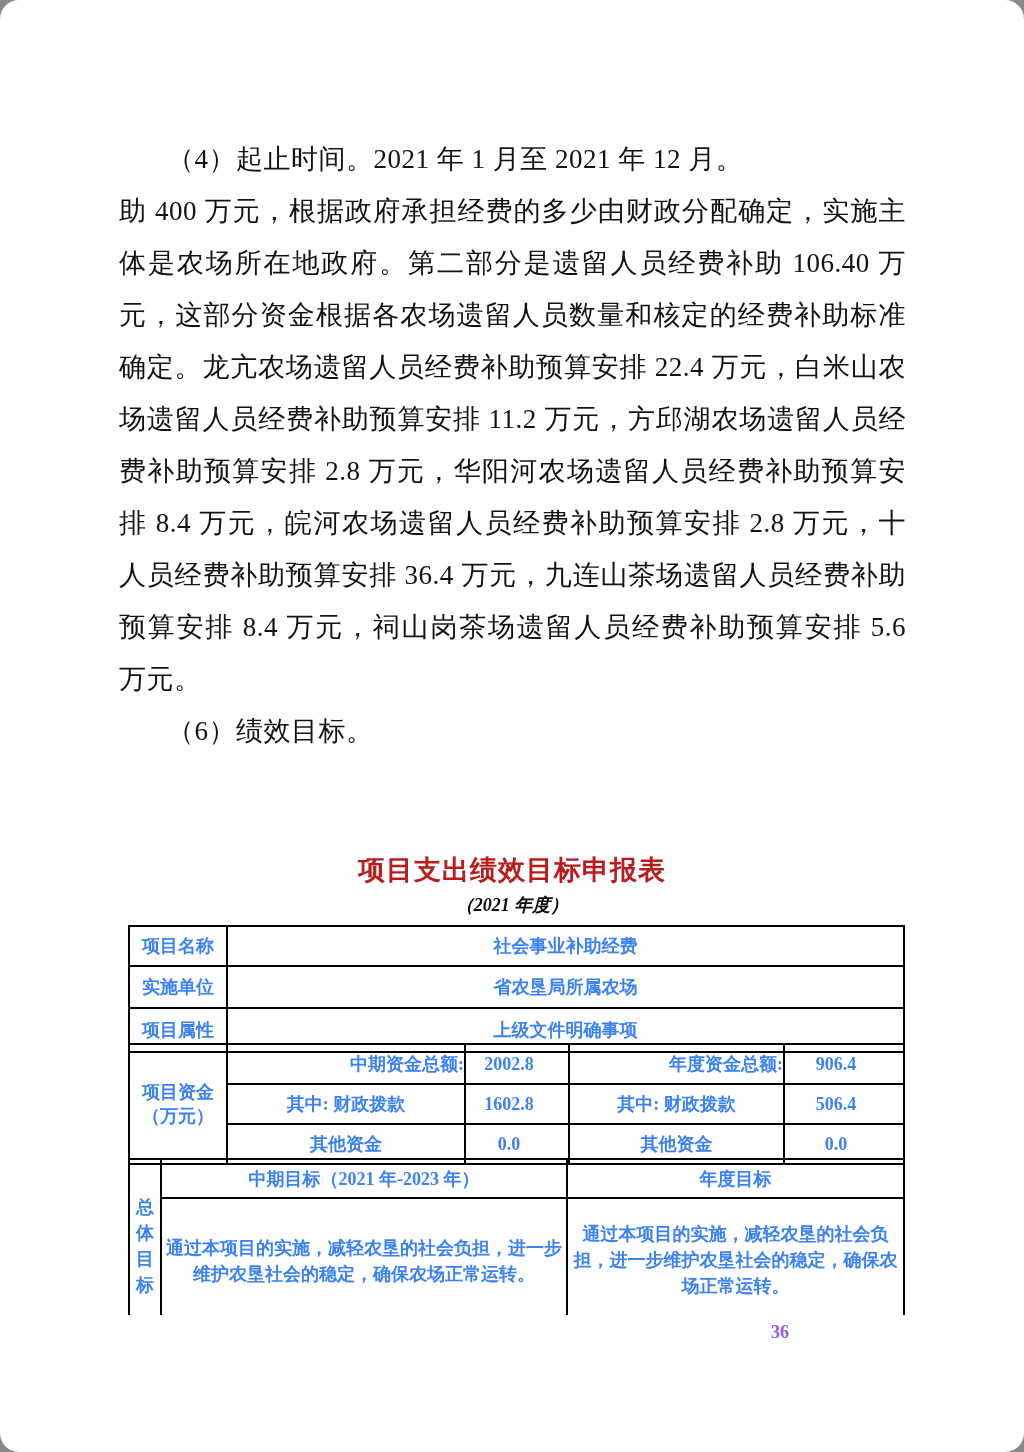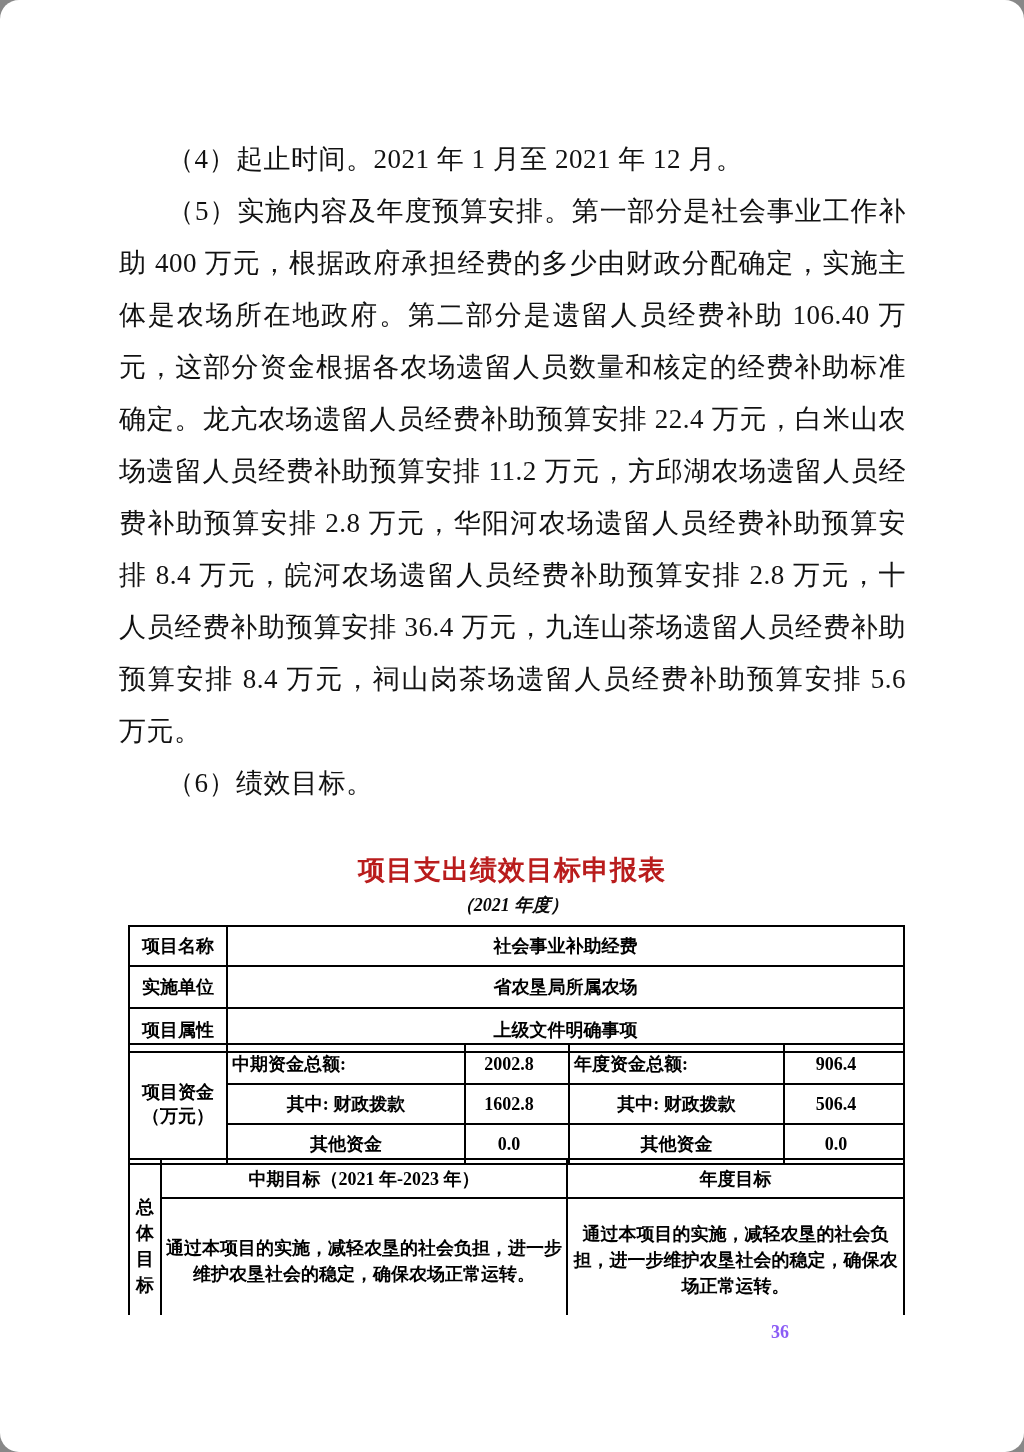--- a/index.html
+++ b/index.html
@@ -21,29 +21,29 @@
     font-family:"Liberation Sans", sans-serif;font-weight:bold;font-size:27px;
     letter-spacing:1px;color:#b91c1c;
   }
   .tbl-subtitle{
     position:absolute;left:0;top:893px;width:1024px;text-align:center;
     font-size:18px;font-weight:bold;color:#0a0a0a;font-style:italic;
   }
   
   table{border-collapse:collapse;table-layout:fixed;position:absolute;left:128px;}
   td{
-    border:2px solid #000;font-size:18px;font-weight:bold;color:#000000;
+    border:2px solid #000;font-size:18px;font-weight:bold;color:#3b82f6;
     padding:0;overflow:hidden;
   }
   .t1{top:925px;width:775px;}
   .t2{top:1043px;width:775px;}
   .t3wrap{position:absolute;left:128px;top:1158px;width:779px;height:157px;overflow:hidden;}
   .t3{position:absolute;left:0;top:0;width:775px;}
   .c{text-align:center;}
-  .lft{text-align:left;padding-left:4px;}
+  .lft{text-align:right;padding-left:16px;}
   .rgt{text-align:center;padding-right:16px;}
   .h38{height:38px;}
   .h40{height:40px;}
   .h42{height:42px;}
   .h37{height:37px;}
   .h120{height:150px;}
   .funds-head div{line-height:24px;}
   .goal-cell{vertical-align:top;text-align:center;line-height:26px;}
   .goal-mid{padding-top:36px;}
   .goal-annual{padding-top:22px;}
@@ -54,21 +54,20 @@
     font-size:18px;font-weight:bold;color:#8b5cf6;
   }
 </style>
 </head>
 <body>
 
 <div class="page">
 
   <div class="body-text">
     <div class="bline loose indent">（4）起止时间。2021 年 1 月至 2021 年 12 月。</div>
-    <div class="bline indent">（5）实施内容及年度预算安排。第一部分是社会事业工作补</div>
     <div class="bline">助 400 万元，根据政府承担经费的多少由财政分配确定，实施主</div>
     <div class="bline">体是农场所在地政府。第二部分是遗留人员经费补助 106.40 万</div>
     <div class="bline">元，这部分资金根据各农场遗留人员数量和核定的经费补助标准</div>
     <div class="bline">确定。龙亢农场遗留人员经费补助预算安排 22.4 万元，白米山农</div>
     <div class="bline">场遗留人员经费补助预算安排 11.2 万元，方邱湖农场遗留人员经</div>
     <div class="bline">费补助预算安排 2.8 万元，华阳河农场遗留人员经费补助预算安</div>
     <div class="bline">排 8.4 万元，皖河农场遗留人员经费补助预算安排 2.8 万元，十</div>
     <div class="bline">人员经费补助预算安排 36.4 万元，九连山茶场遗留人员经费补助</div>
     <div class="bline">预算安排 8.4 万元，祠山岗茶场遗留人员经费补助预算安排 5.6</div>
     <div class="bline loose">万元。</div>

